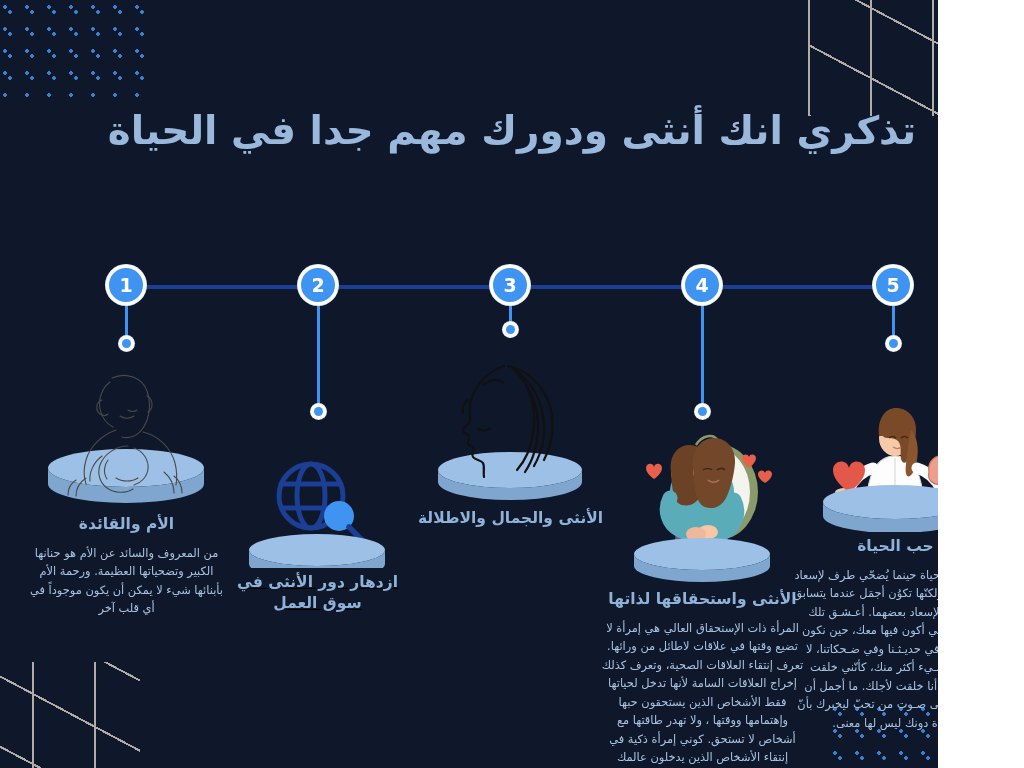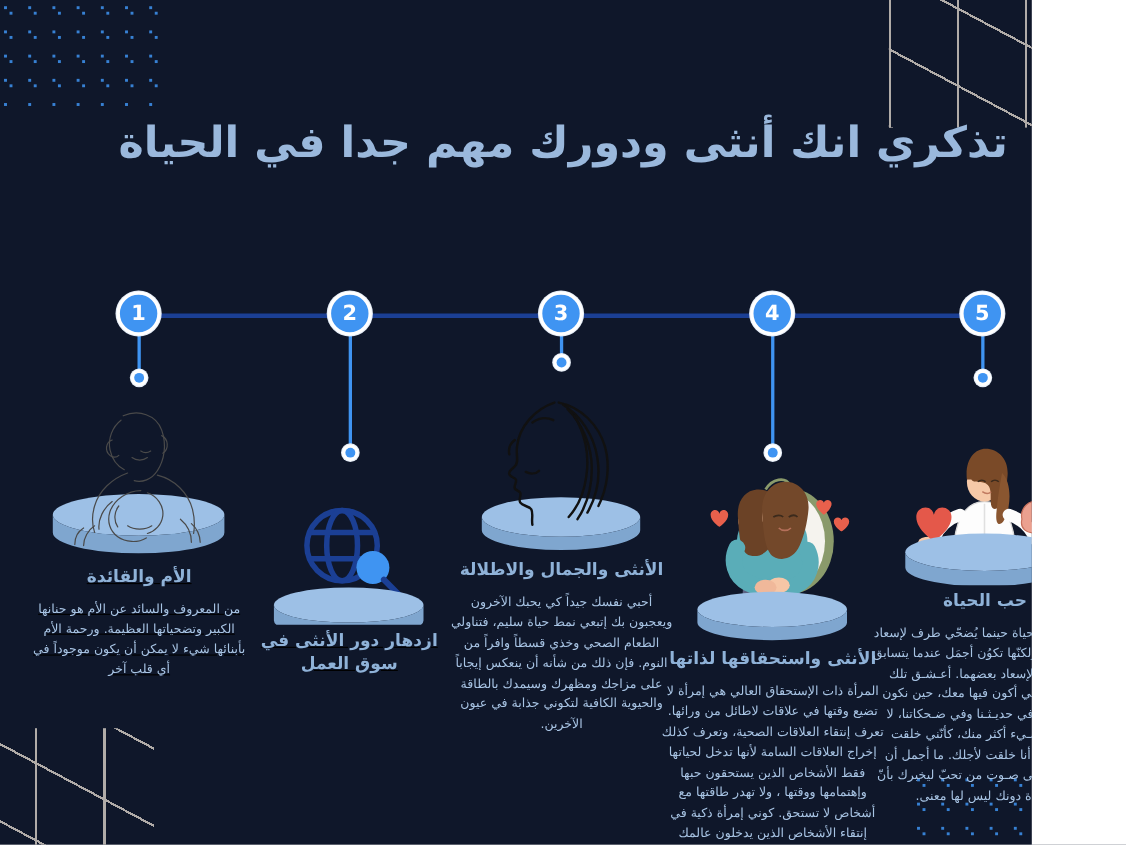--- a/index.html
+++ b/index.html
@@ -185,21 +185,21 @@
   <div class="node" style="left:510px;">
       <span>3</span>
     </div>
   <div class="node" style="left:702px;">
       <span>4</span>
     </div>
   <div class="node" style="left:893px;">
       <span>5</span>
     </div>
 
-  <div class="col" style="left:24px; top:360px;text-decoration:underline;">
+  <div class="col" style="left:24px; top:360px;">
     <div class="art">
       <svg width="205" height="150" viewBox="0 0 205 150">
         <ellipse class="ped-top" cx="102" cy="108" rx="78" ry="19"></ellipse>
         <path class="ped-side" d="M24 108 v16 a78 19 0 0 0 156 0 v-16 a78 19 0 0 1 -156 0 z"></path>
         <g fill="none" stroke="#4a4a4a" stroke-width="1.1" stroke-linecap="round">
           <path d="M88 18 c14 -6 30 -1 35 13 c5 14 2 28 -4 37 c-5 8 -14 11 -21 9"></path>
           <path d="M86 22 c-8 6 -12 17 -10 27 c2 9 7 15 13 18"></path>
           <path d="M78 40 c-6 2 -7 10 -2 14 c3 2 6 2 8 0"></path>
           <path d="M123 36 c6 3 7 12 1 16"></path>
           <path d="M92 70 c-14 5 -26 16 -30 30 c-3 10 -2 18 0 24"></path>
@@ -250,21 +250,20 @@
           <path d="M100 14 c20 4 36 20 42 40 c5 18 2 38 -6 54"></path>
           <path d="M104 16 c16 10 28 28 31 48 c3 18 -1 36 -9 50"></path>
           <path d="M108 20 c14 14 22 34 22 54 c0 18 -5 34 -13 46"></path>
           <path d="M114 26 c10 16 14 36 11 55 c-2 15 -8 28 -16 37"></path>
           <path d="M76 32 c6 -4 13 -5 19 -2"></path>
           <path d="M60 48 c-4 3 -6 8 -5 13"></path>
         </g>
       </svg>
     </div>
     <div class="col-title">الأنثى والجمال والاطلالة</div>
-    <div class="col-body">أحبي نفسك جيداً كي يحبك الآخرون ويعجبون بك إتبعي نمط حياة سليم، فتناولي الطعام الصحي وخذي قسطاً وافراً من النوم. فإن ذلك من شأنه أن ينعكس إيجاباً على مزاجك ومظهرك وسيمدك بالطاقة والحيوية الكافية لتكوني جذابة في عيون الآخرين.</div>
   </div>
 
   <div class="col" style="left:600px; top:420px;">
     <div class="art" style="height:165px;">
       <svg width="205" height="165" viewBox="0 0 205 165">
 
         <ellipse cx="118" cy="72" rx="40" ry="48" fill="#8a9a6b"></ellipse>
         <ellipse cx="114" cy="72" rx="36" ry="45" fill="#f5f3ee"></ellipse>
         <path d="M96 25 c6 -10 18 -12 22 -4" stroke="#8a9a6b" stroke-width="2.5" fill="none"></path>
 

